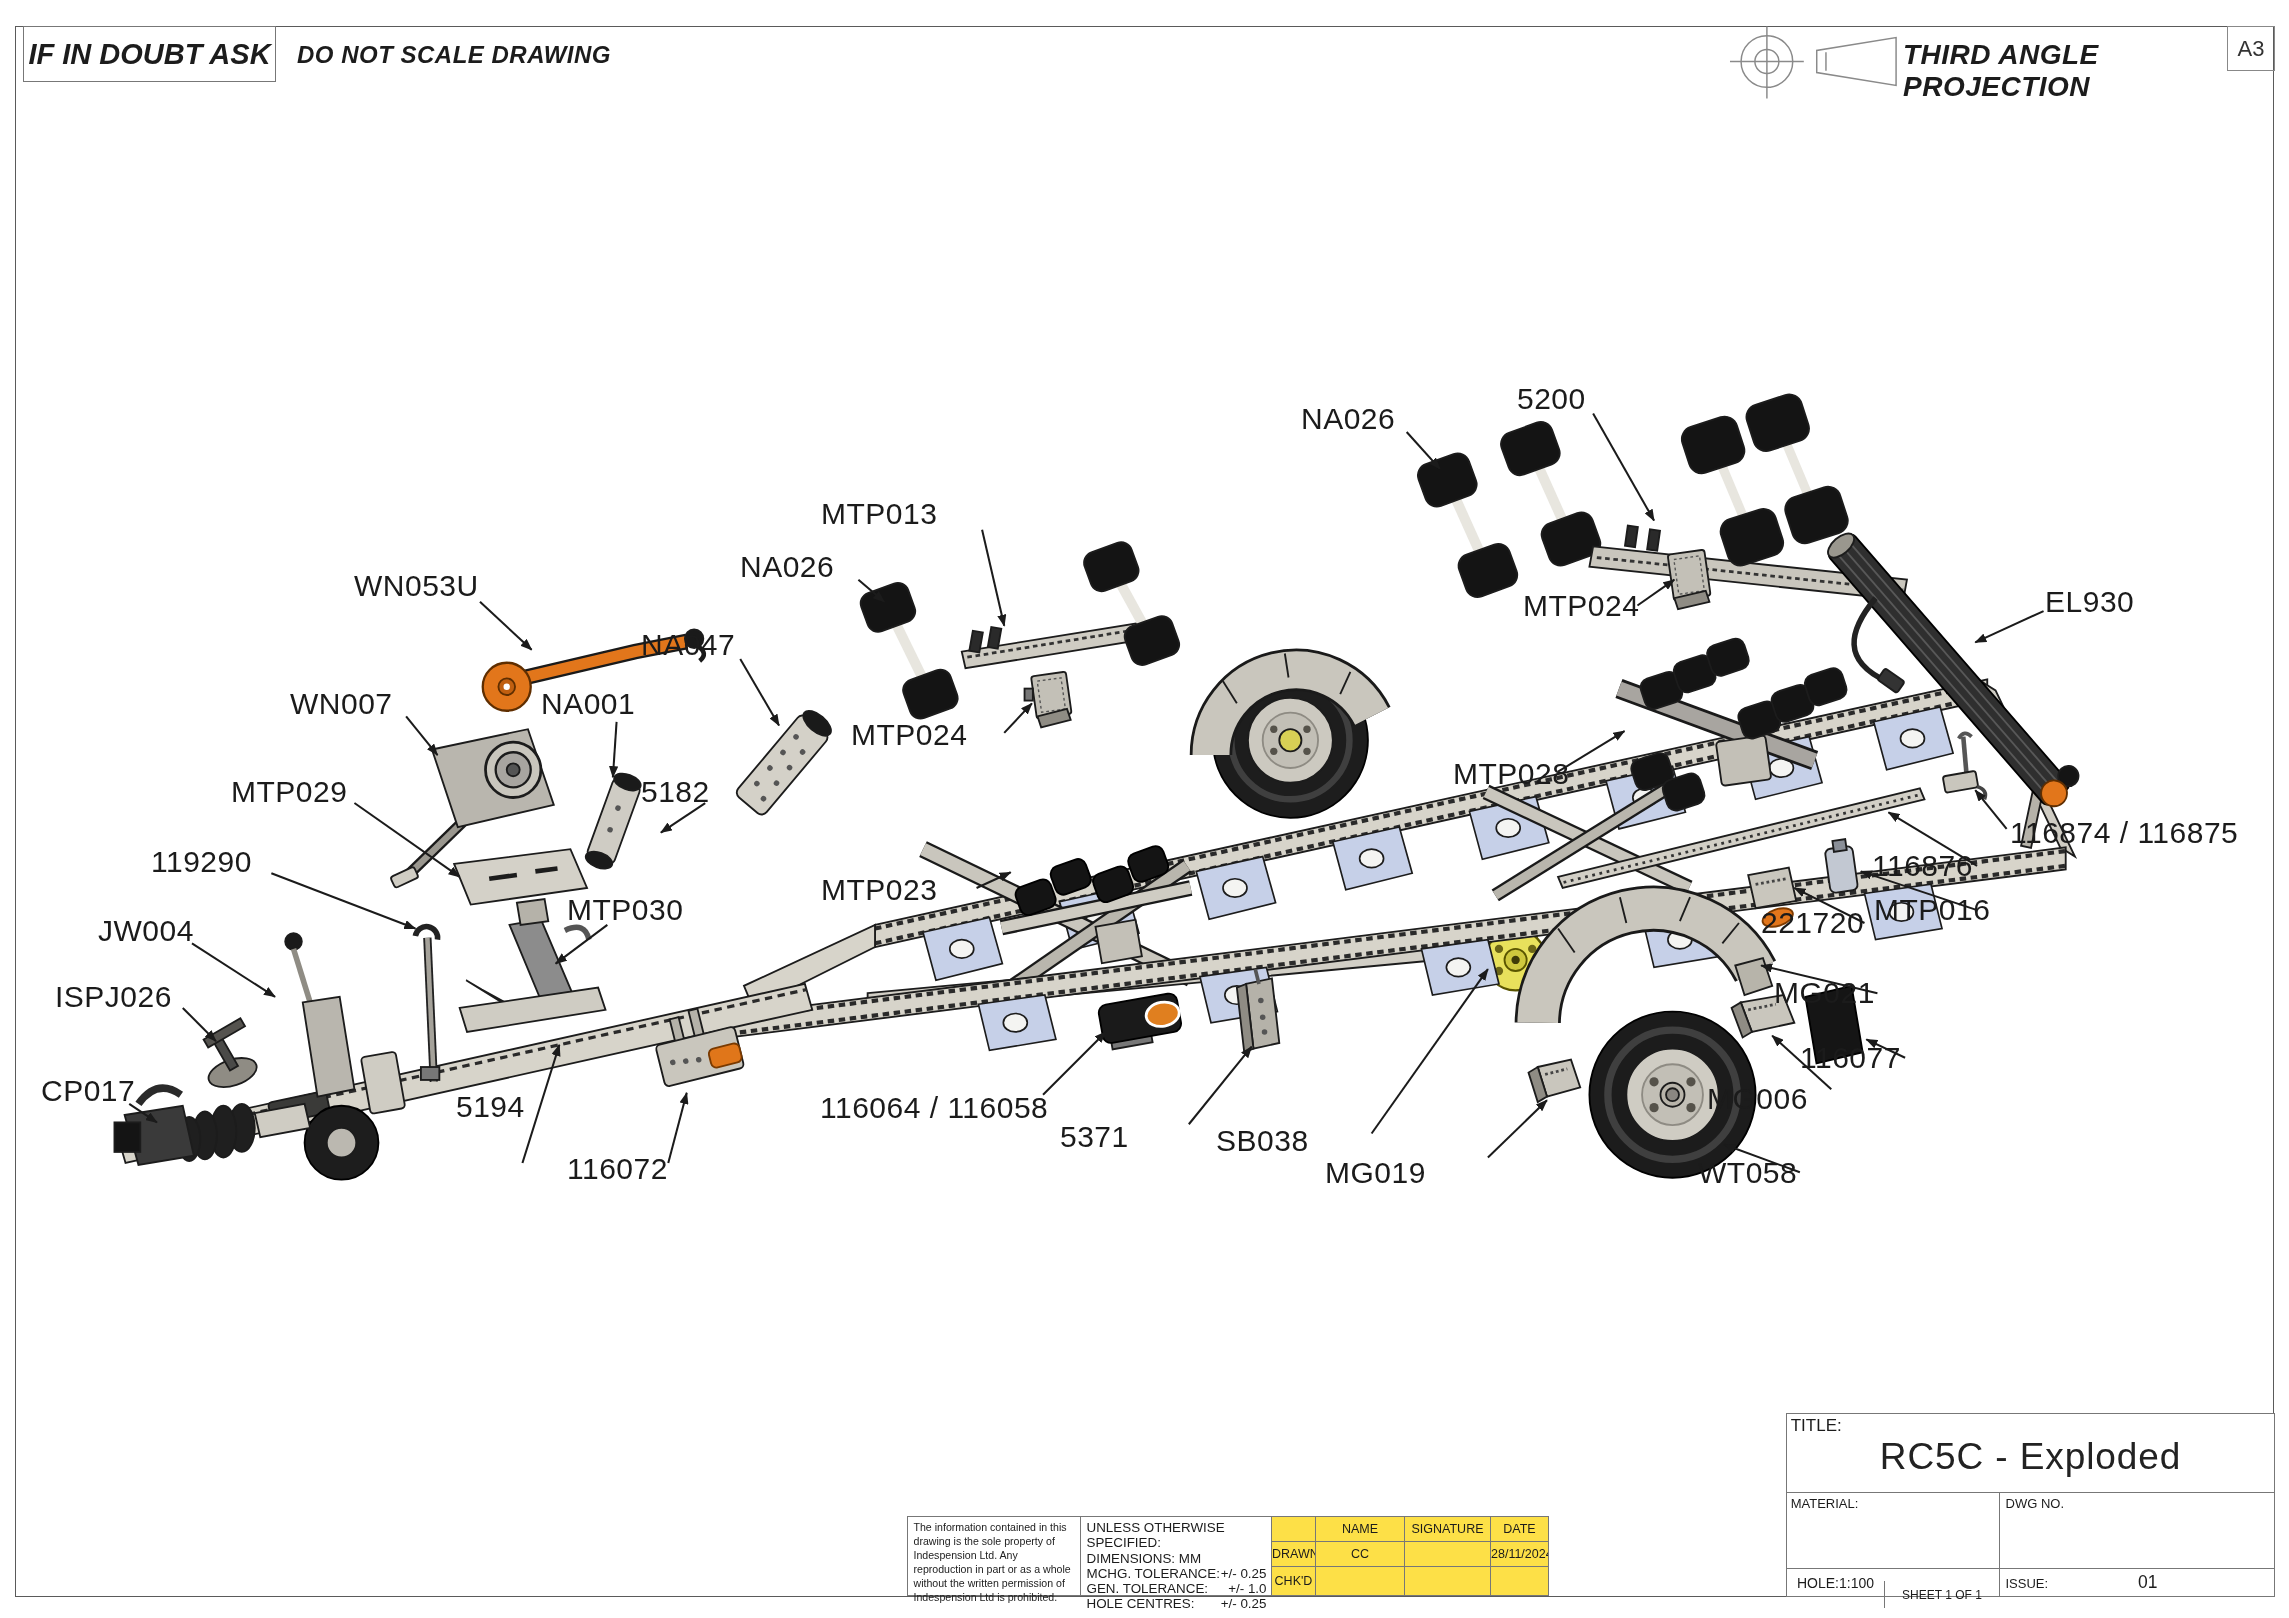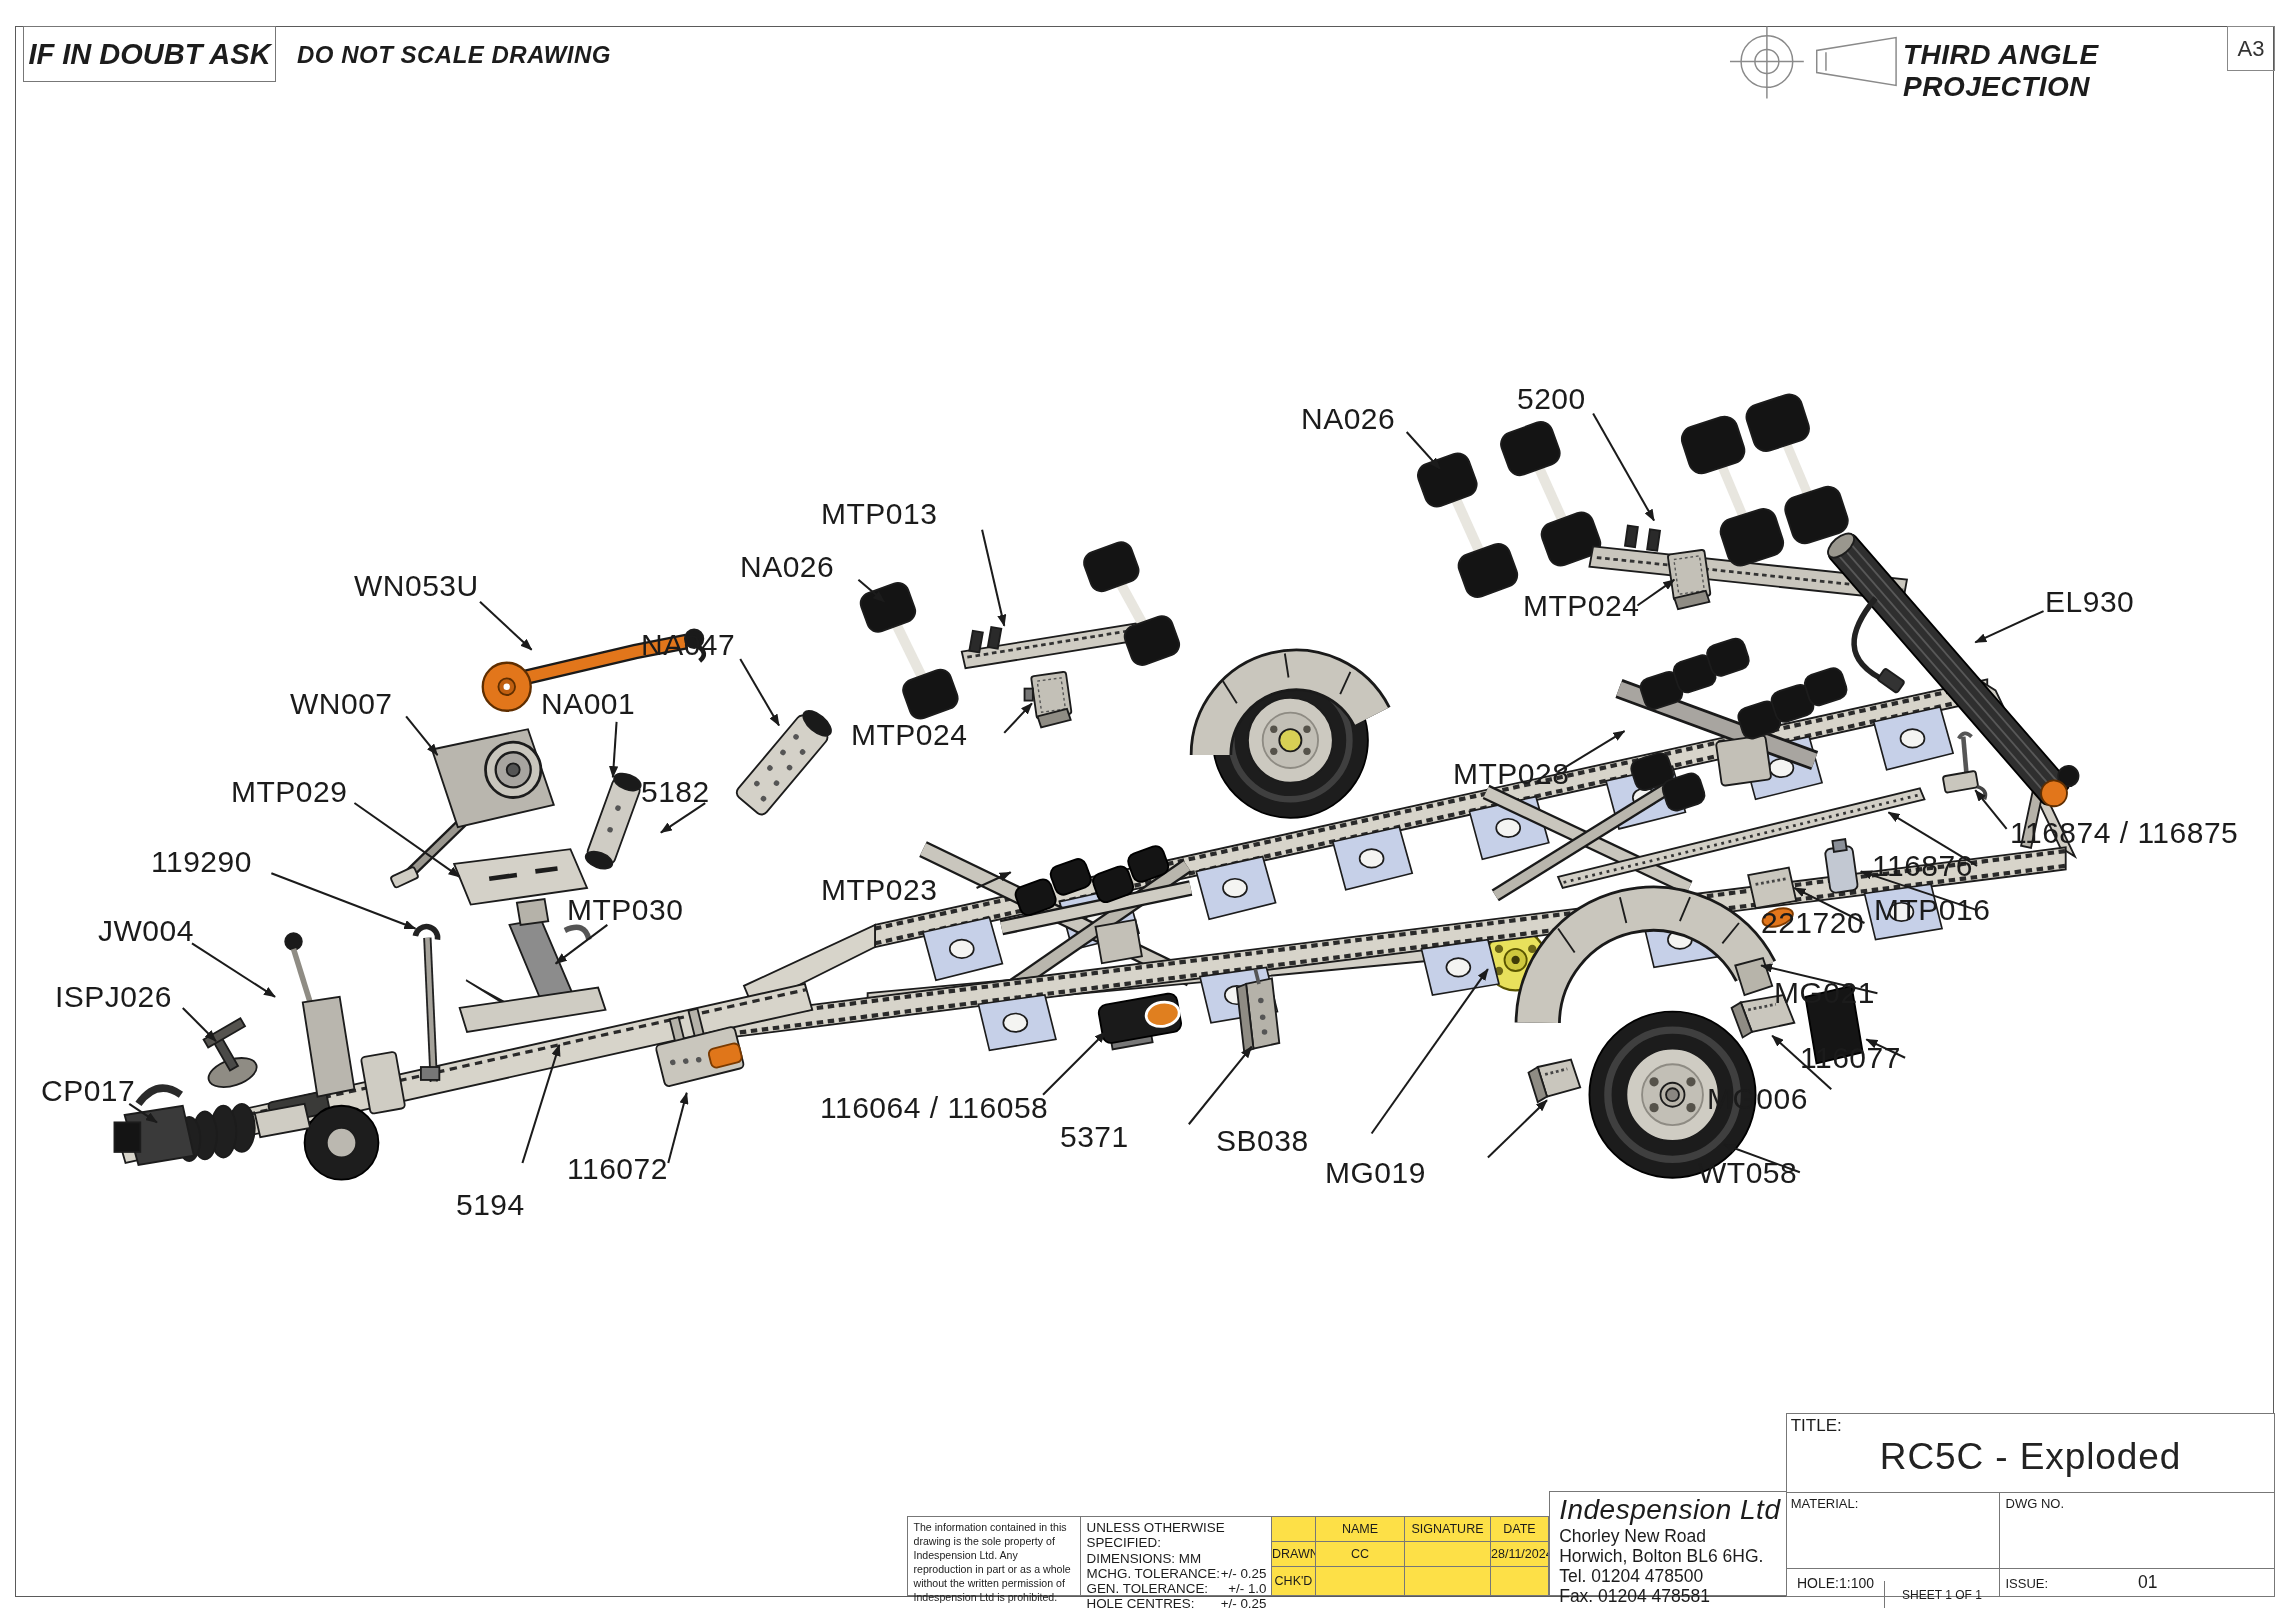--- a/index.html
+++ b/index.html
@@ -478,21 +478,21 @@
   <div class="lbl" style="left:55px;top:980px">ISPJ026</div>
   <div class="lbl" style="left:41px;top:1074px">CP017</div>
   <div class="lbl" style="left:541px;top:687px">NA001</div>
   <div class="lbl" style="left:641px;top:775px">5182</div>
   <div class="lbl" style="left:641px;top:628px">NA047</div>
   <div class="lbl" style="left:740px;top:550px">NA026</div>
   <div class="lbl" style="left:821px;top:497px">MTP013</div>
   <div class="lbl" style="left:851px;top:718px">MTP024</div>
   <div class="lbl" style="left:567px;top:893px">MTP030</div>
   <div class="lbl" style="left:821px;top:873px">MTP023</div>
-  <div class="lbl" style="left:456px;top:1188px">5194</div>
+  <div class="lbl" style="left:456px;top:1090px">5194</div>
   <div class="lbl" style="left:567px;top:1152px">116072</div>
   <div class="lbl" style="left:820px;top:1091px">116064 / 116058</div>
   <div class="lbl" style="left:1060px;top:1120px">5371</div>
   <div class="lbl" style="left:1216px;top:1124px">SB038</div>
   <div class="lbl" style="left:1325px;top:1156px">MG019</div>
   <div class="lbl" style="left:1698px;top:1156px">WT058</div>
   <div class="lbl" style="left:1707px;top:1082px">MG006</div>
   <div class="lbl" style="left:1800px;top:1041px">116077</div>
   <div class="lbl" style="left:1774px;top:976px">MG021</div>
   <div class="lbl" style="left:1761px;top:906px">221720</div>
@@ -545,27 +545,20 @@
     </tr>
     <tr>
       <td>CHK'D</td>
       <td></td>
       <td></td>
       <td></td>
     </tr>
   </tbody>
     </table>
 
-  <div class="blk company">
-    <div class="nm">Indespension Ltd</div>
-    <div class="ln">Chorley New Road</div>
-    <div class="ln">Horwich, Bolton BL6 6HG.</div>
-    <div class="ln">Tel. 01204 478500</div>
-    <div class="ln">Fax. 01204 478581</div>
-  </div>
 
   <div class="tblock">
     <div class="trow1">
       <div class="tlab">TITLE:</div>
       <div class="ttitle">RC5C - Exploded</div>
     </div>
     <div class="trow2">
       <div class="mat">MATERIAL:</div>
       <div class="dwgcell">
         <div class="dwg">DWG NO.</div>

